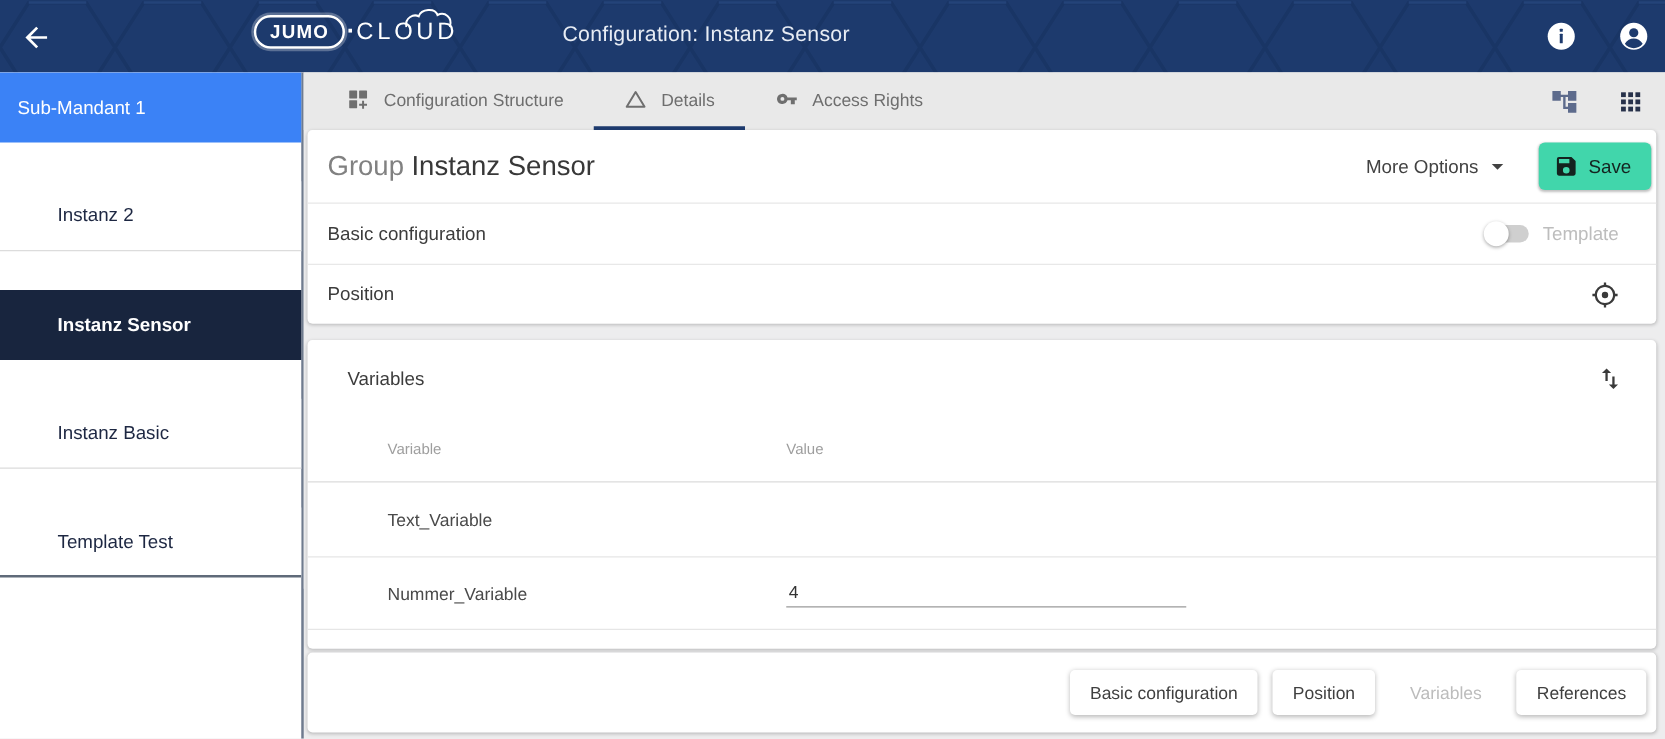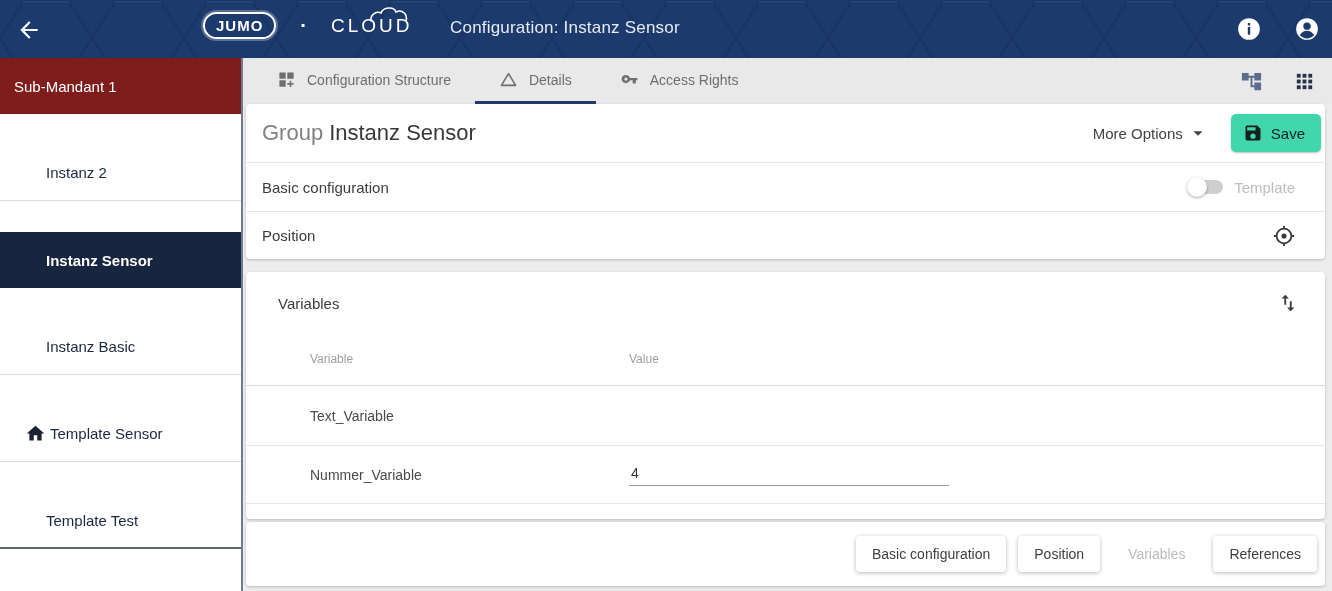--- a/index.html
+++ b/index.html
@@ -5,34 +5,34 @@
   * { box-sizing: border-box; margin: 0; padding: 0; }
   html,body { width:1332px; height:591px; overflow:hidden; }
   body { font-family:"Liberation Sans", sans-serif; background:#ededee; }
   .app { position:relative; width:1332px; height:591px; }
 
   
   .topbar { position:absolute; top:0; left:0; width:1332px; height:58px; background:#1d3a6d; overflow:hidden; }
   .hexpat { position:absolute; inset:0; }
   .back-btn { position:absolute; left:16px; top:17px; width:26px; height:26px; background:none; border:none; cursor:pointer; z-index:2; }
   .back-btn svg { width:26px; height:26px; }
-  .brand { position:absolute; left:203px; top:12px; display:flex; align-items:center; gap:24px; z-index:2; color:#fff; }
+  .brand { position:absolute; left:203px; top:12px; display:flex; align-items:center; gap:1px; z-index:2; color:#fff; }
   .jumo-badge { border:2px solid #fff; border-radius:15px; padding:3px 11px; font-size:15px; font-weight:800; letter-spacing:1px; box-shadow:0 0 0 2px rgba(255,255,255,.28); }
   .brand-dot { font-size:20px; font-weight:700; }
   .cloud-wrap { position:relative; }
   .cloud-word { font-size:19px; font-weight:300; letter-spacing:3px; color:#fff; }
   .cloud-arc { position:absolute; left:38px; top:-9px; }
   .top-title { position:absolute; left:450px; top:18px; font-size:17px; font-weight:500; color:#e7ecf4; letter-spacing:.2px; z-index:2; }
   .top-actions { position:absolute; right:12px; top:16px; display:flex; gap:32px; z-index:2; }
   .hicon { width:26px; height:26px; cursor:pointer; }
   .hicon svg { width:26px; height:26px; }
 
   
   .sidebar { position:absolute; left:0; top:58px; width:243px; height:533px; background:#fff; border-right:2px solid #6f7b8e; }
-  .side-root { height:56px; display:flex; align-items:center; padding-left:14px; background:#7f1d1d; color:#fff; font-size:15px; font-weight:500; cursor:pointer; }
+  .side-root { height:56px; display:flex; align-items:center; padding-left:14px; background:#3b82f6; color:#fff; font-size:15px; font-weight:500; cursor:pointer; }
   .side-item { height:56px; display:flex; align-items:center; padding-left:46px; font-size:15px; color:#1d2742; border-bottom:1px solid #dcdcdc; cursor:pointer; background:#fff;margin-top:31px; }
   .side-item.selected { background:#18253e; color:#fff; font-weight:700; border-bottom:none; }
   .side-item.with-icon { padding-left:25px; gap:4px; }
   .side-item.with-icon svg { width:21px; height:21px; }
   .side-item.last { border-bottom:2px solid #5f6a79; }
 
   
   .main { position:absolute; left:243px; top:58px; width:1089px; height:413px; background:#ededee; }
   .tabbar { height:46px; background:#e9e9e9; display:flex; align-items:stretch; padding-left:10px; }
   .tab { display:flex; align-items:center; gap:11px; padding:0 24px; font-size:14px; color:#6e6e6e; border-bottom:3px solid transparent; cursor:pointer; }
@@ -136,26 +136,20 @@
   <nav class="sidebar">
     <div class="side-root">Sub-Mandant 1</div>
     <div class="side-item">
       <span>Instanz 2</span>
     </div>
     <div class="side-item selected">
       <span>Instanz Sensor</span>
     </div>
     <div class="side-item">
       <span>Instanz Basic</span>
-    </div>
-    <div class="side-item with-icon">
-      <svg viewBox="0 0 24 24">
-          <path d="M10 20v-6h4v6h5v-8h3L12 3 2 12h3v8z" fill="#1b2232"></path>
-        </svg>
-      <span>Template Sensor</span>
     </div>
     <div class="side-item last">
       <span>Template Test</span>
     </div>
   </nav>
 
   <main class="main">
 
     <div class="tabbar">
       <div class="tab">

